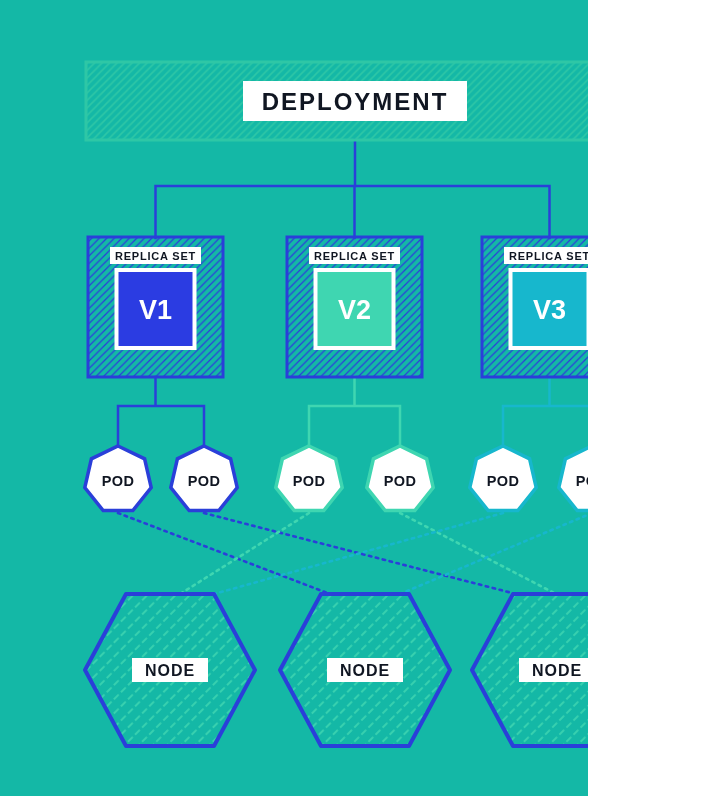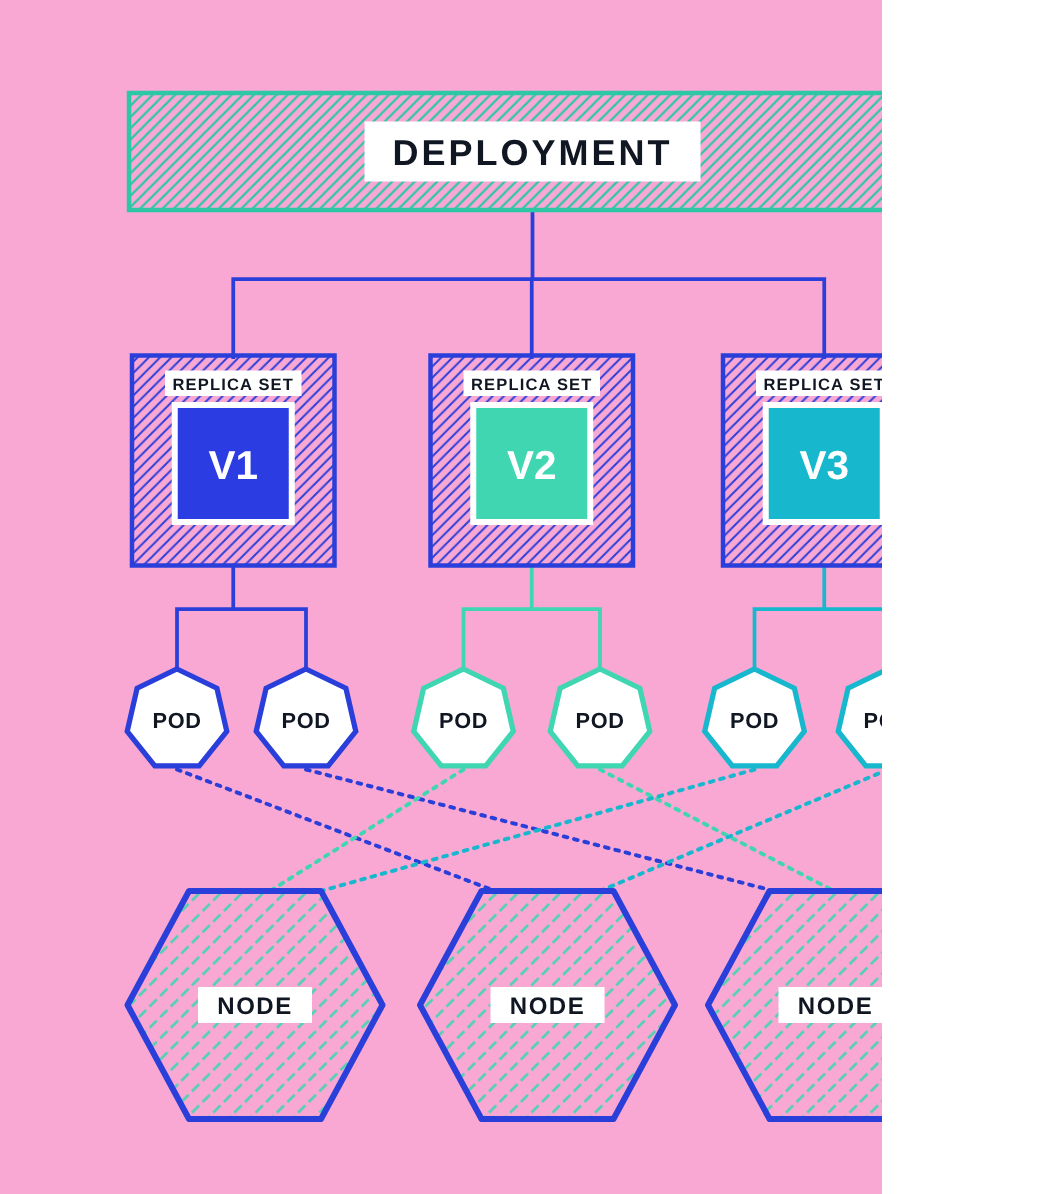--- a/index.html
+++ b/index.html
@@ -1,16 +1,16 @@
 <!DOCTYPE html>
 <html><head>
 <meta charset="utf-8">
 <style>
   html,body{margin:0;padding:0;background:#ffffff;}
-  .stage{position:relative;width:588px;height:796px;background:#f9a8d4;overflow:hidden;
+  .stage{position:relative;width:588px;height:796px;background:#14b8a6;overflow:hidden;
          font-family:"Liberation Sans","DejaVu Sans",sans-serif;}
   svg{display:block;}
   text{font-family:"Liberation Sans","DejaVu Sans",sans-serif;fill:#101622;}
   .t-deploy{font-size:24px;font-weight:bold;letter-spacing:2px;text-anchor:middle;}
   .t-rs{font-size:11px;font-weight:bold;letter-spacing:0.8px;text-anchor:middle;}
   .t-ver{font-size:27px;font-weight:bold;fill:#ffffff;text-anchor:middle;}
   .t-pod{font-size:14.5px;font-weight:bold;letter-spacing:0.4px;text-anchor:middle;}
   .t-node{font-size:16px;font-weight:bold;letter-spacing:1px;text-anchor:middle;}
   .conn{fill:none;stroke-width:2.5;stroke-linecap:square;}
   .dotted{fill:none;stroke-width:2.6;stroke-dasharray:2.5 4.6;stroke-linecap:round;}

